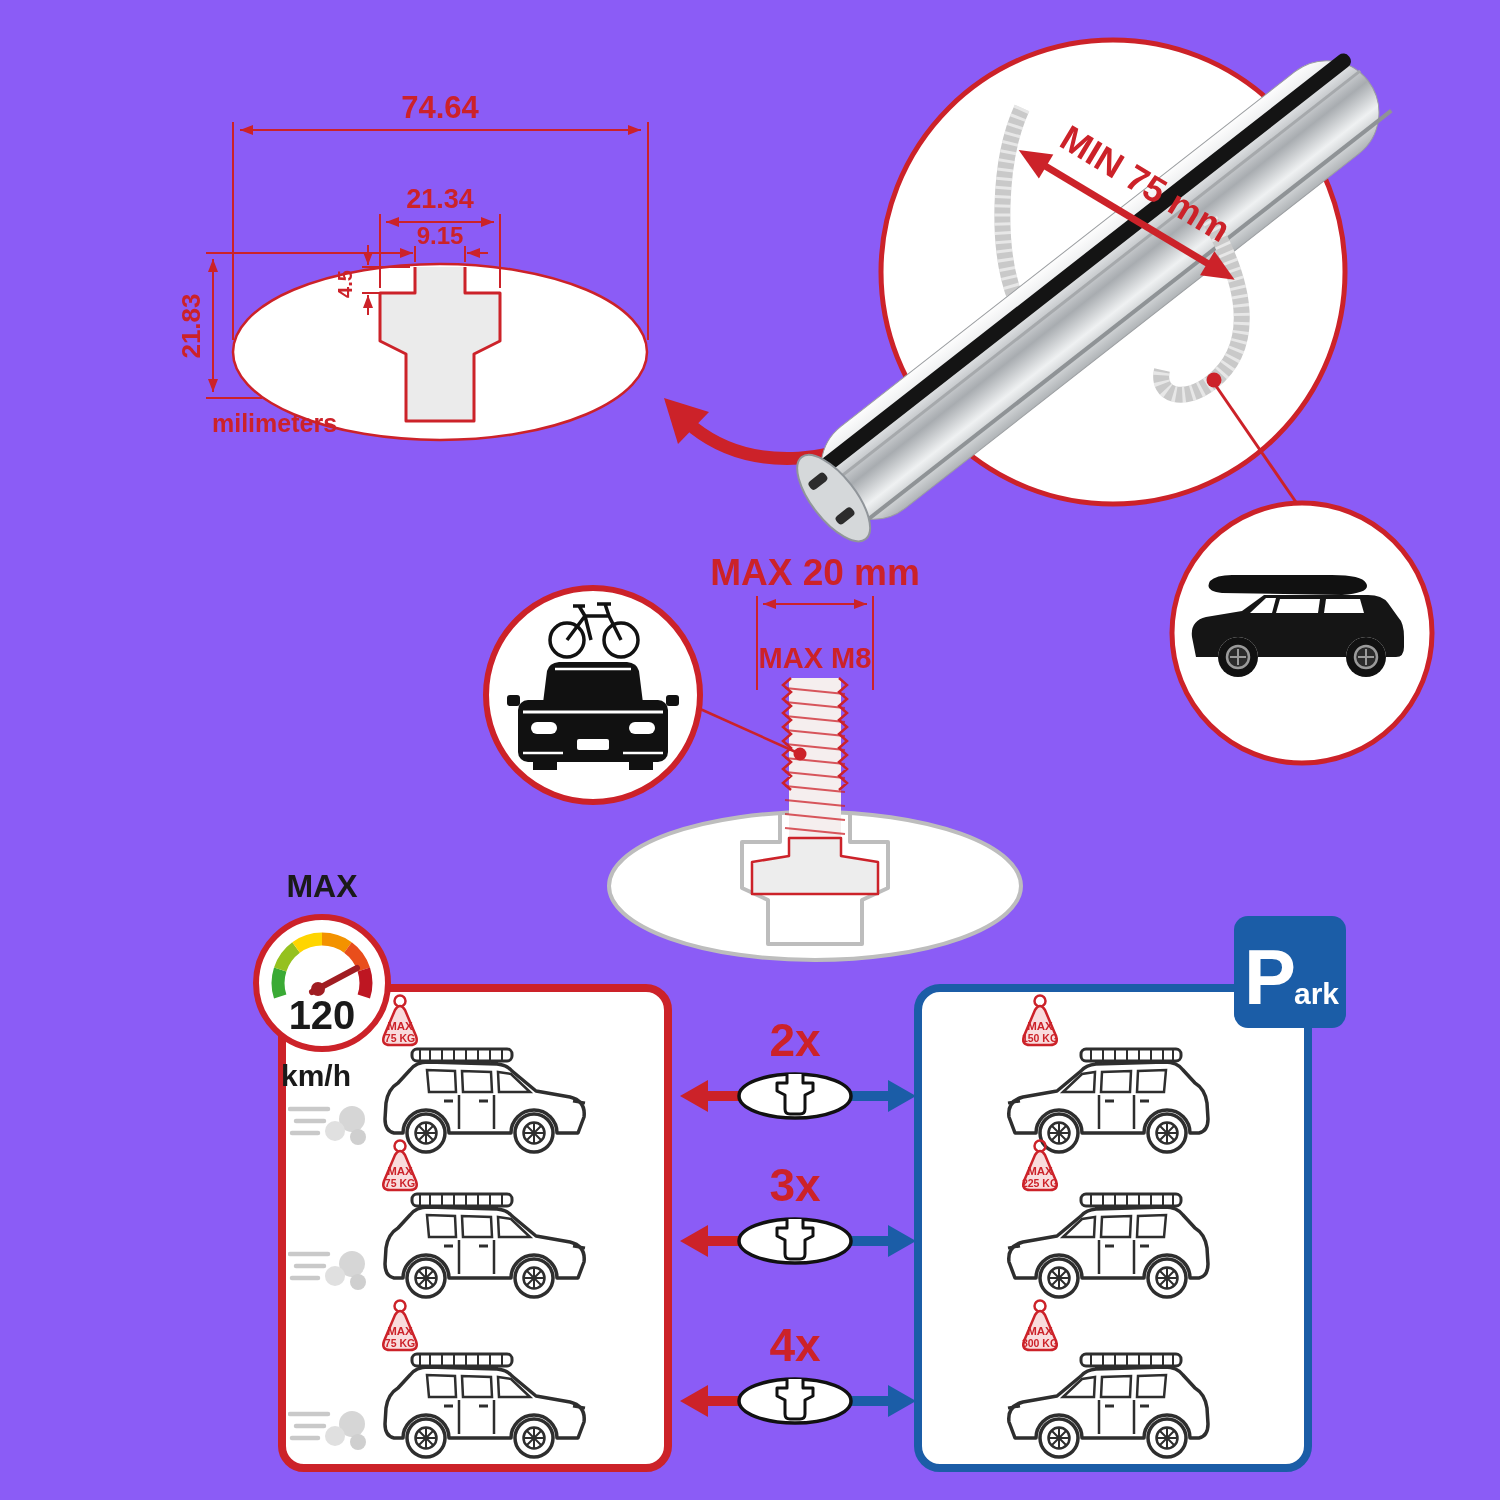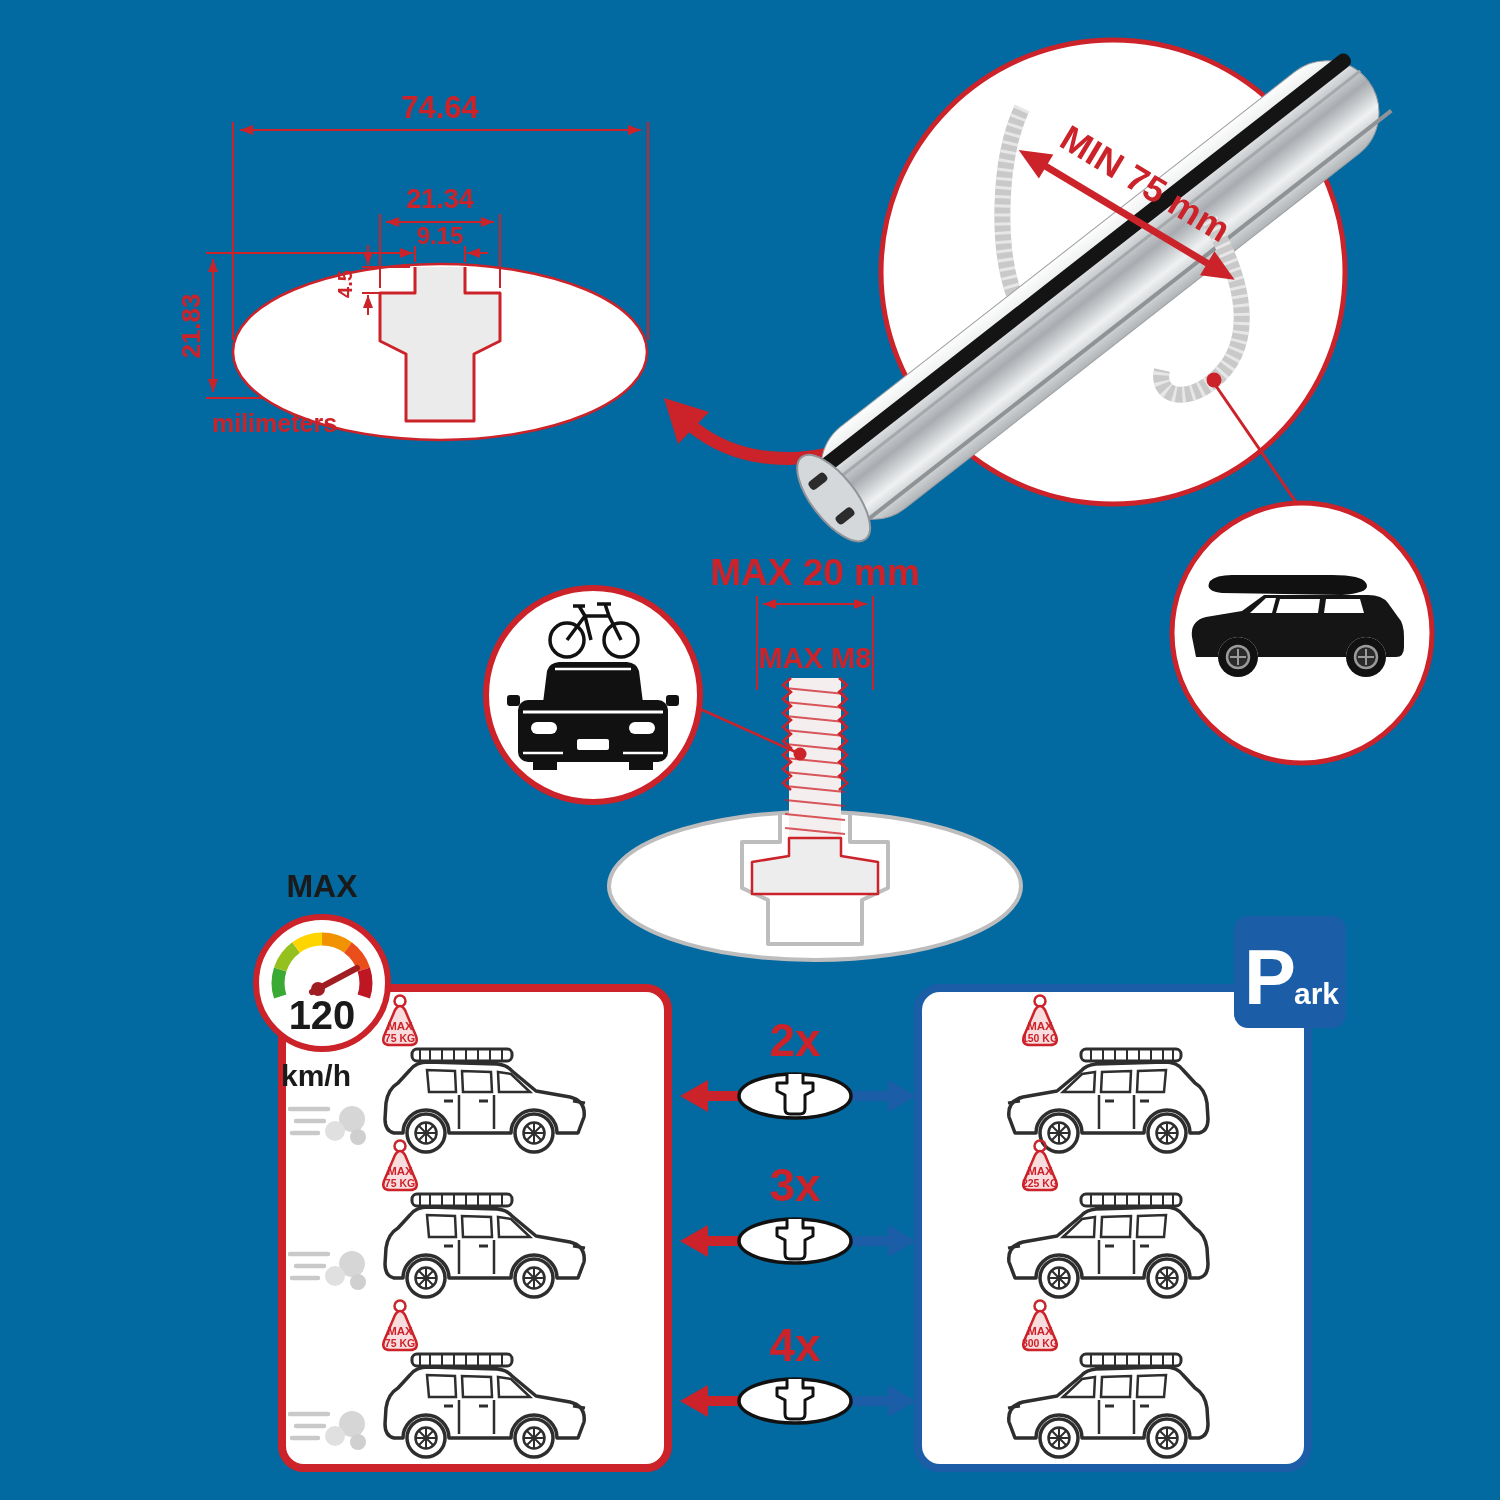--- a/index.html
+++ b/index.html
@@ -1,16 +1,16 @@
 <!DOCTYPE html>
 <html><head>
 <meta charset="utf-8">
 <style>
   html,body{margin:0;padding:0;background:#fff;}
-  #canvas{position:relative;width:1500px;height:1500px;background:#0369a1;overflow:hidden;
+  #canvas{position:relative;width:1500px;height:1500px;background:#8b5cf6;overflow:hidden;
           font-family:"Liberation Sans", sans-serif;}
   svg text{font-family:"Liberation Sans", sans-serif;}
   .dim-text{fill:#cc2229;font-weight:bold;}
   .red-label{fill:#cc2229;font-weight:bold;}
   .black-label{fill:#1a1a1a;font-weight:bold;}
   .badge-text{fill:#cc2229;font-weight:bold;}
 </style>
 </head>
 <body>
 

